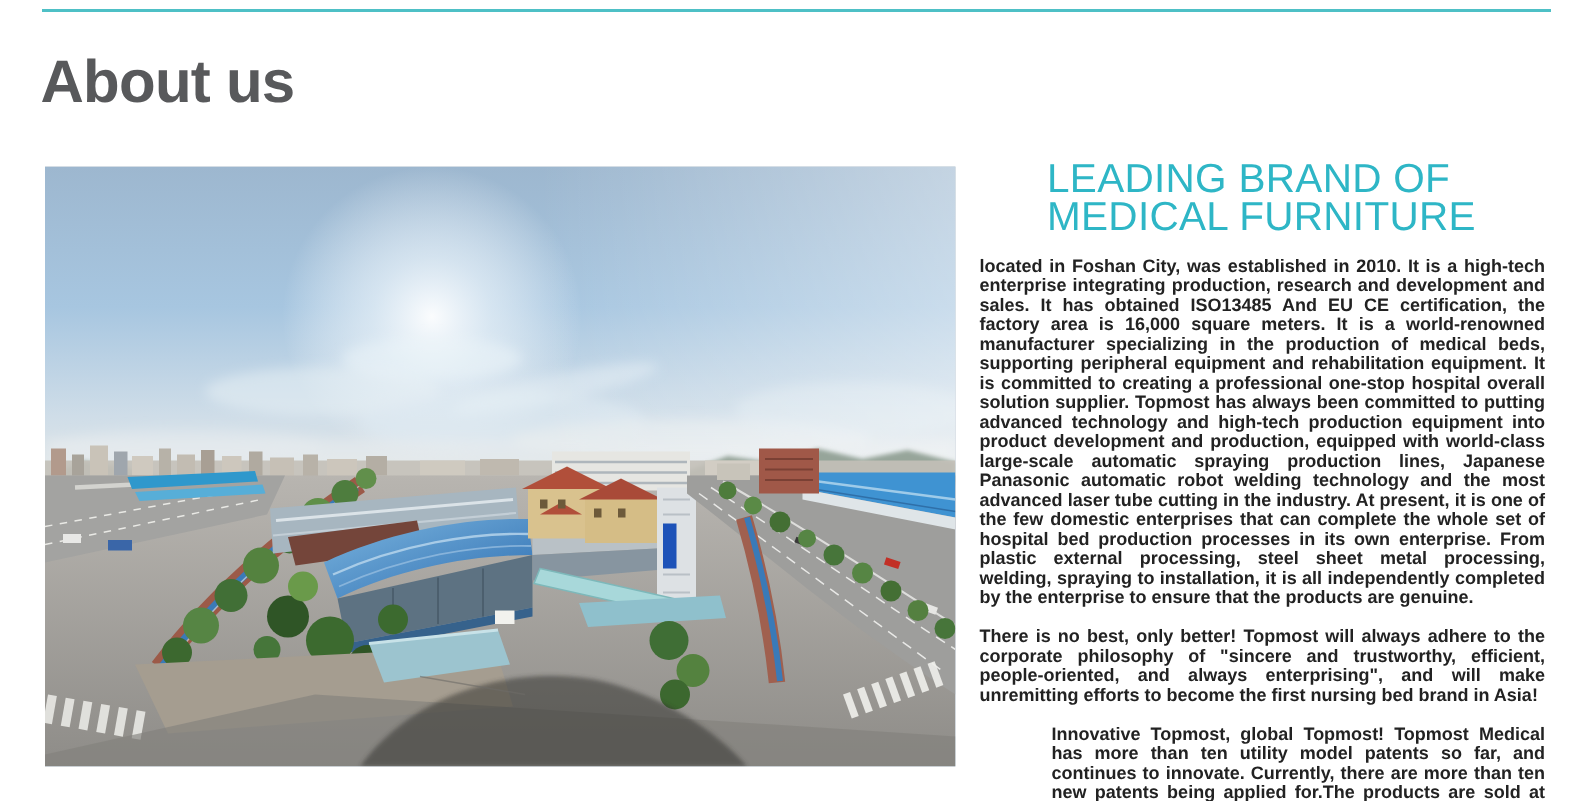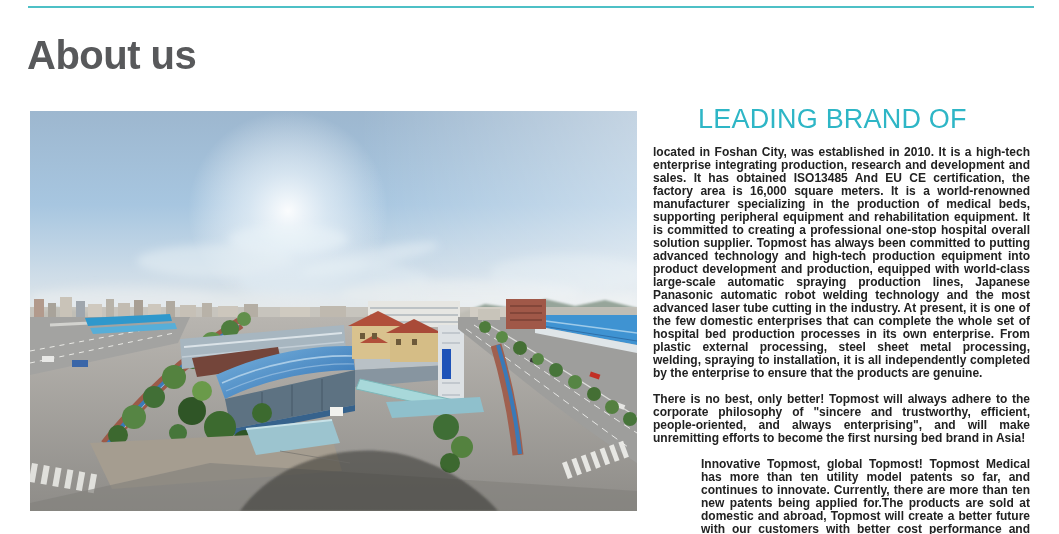--- a/index.html
+++ b/index.html
@@ -269,20 +269,21 @@
         <path d="M0,392 L180,352 L607,380 L607,400 L0,400 Z" fill="#83817d" opacity=".65"></path>
         <path d="M210,400 C252,342 332,330 382,346 C430,361 458,388 468,400 Z" fill="#2e2d2b" opacity=".5" filter="url(#soft2)"></path>
         <path d="M250,340 L320,352" stroke="#6e6c68" stroke-width="1" opacity=".6"></path>
       </g>
     </svg>
   </figure>
 
   <section class="content">
     <h2 class="lead-heading">
       <span>LEADING BRAND OF</span>
+      <span>MEDICAL FURNITURE</span>
     </h2>
     <div class="paras" id="paras">
         <p>located in Foshan City, was established in 2010.  It is a high-tech enterprise integrating production, research and development and sales. It has obtained ISO13485 And EU CE certification, the  factory area is 16,000 square meters. It is a world-renowned manufacturer specializing in the production of medical beds, supporting peripheral equipment and rehabilitation equipment. It is committed to creating a professional one-stop hospital overall solution supplier. Topmost has always been committed to putting advanced technology and high-tech production equipment into product development and production, equipped with world-class large-scale automatic spraying production lines, Japanese Panasonic automatic robot welding technology and the most advanced laser tube cutting in the industry. At present, it is one of the few domestic enterprises that can complete the whole set of hospital bed production processes in its own enterprise. From plastic external processing, steel sheet metal processing, welding, spraying to installation, it is all independently completed by the enterprise to ensure that the products are genuine.</p>
         <p>There is no best, only better! Topmost will always adhere to the corporate philosophy of "sincere and trustworthy, efficient, people-oriented, and always enterprising", and will make unremitting efforts to become the first nursing bed brand in Asia!</p>
         <p>Innovative Topmost, global Topmost! Topmost Medical has more than ten utility model patents so far, and continues to innovate. Currently, there are more than ten new patents being applied for.The products are sold at domestic  and abroad, Topmost will create a better future with our customers with better cost performance and better service.</p>
       </div>
   </section>
 
 </div>
 

